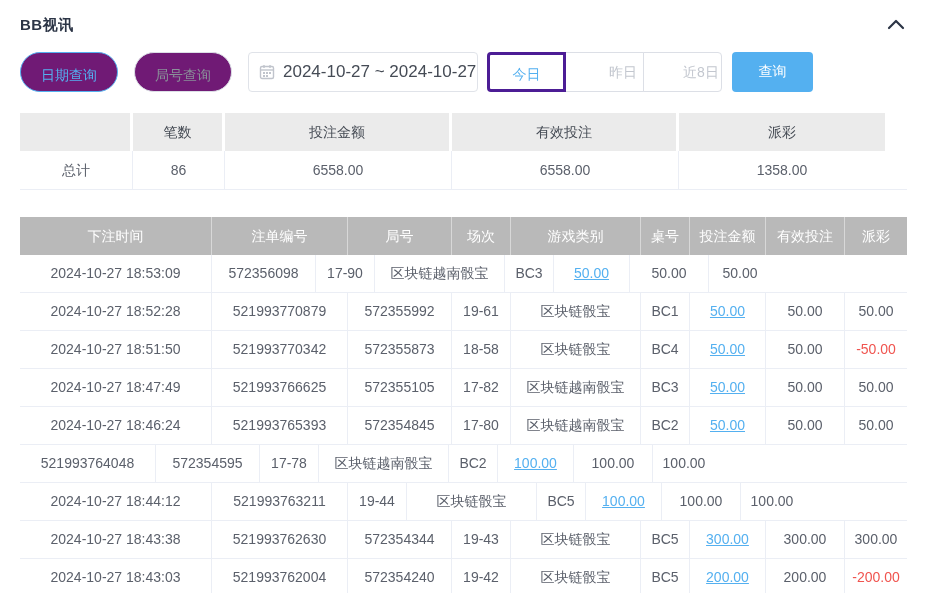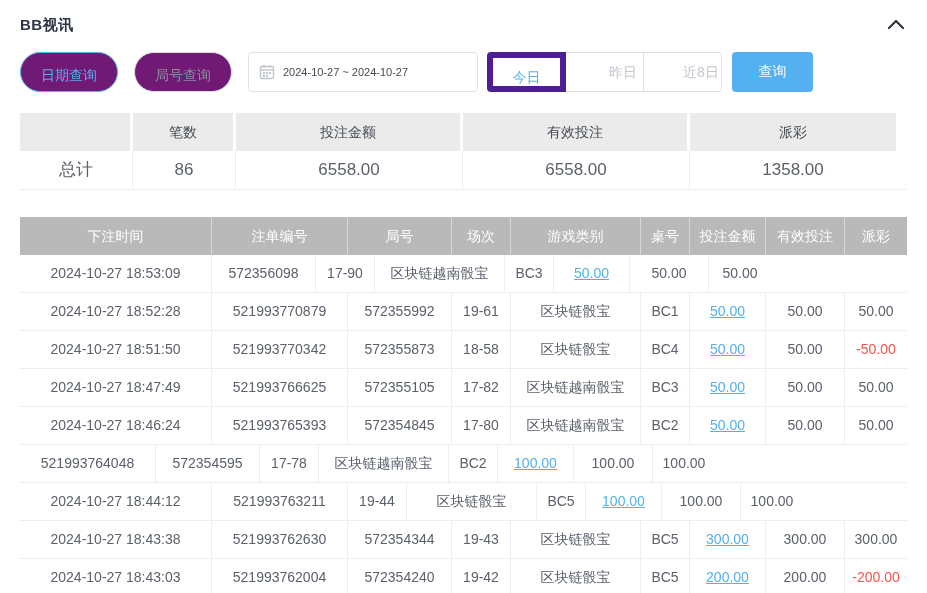--- a/index.html
+++ b/index.html
@@ -26,52 +26,52 @@
     font-size: 14px; line-height: 38px; text-align: center; cursor: pointer; white-space: nowrap;
   }
   .pill-btn.active { border: 1px solid #54b0f0; color: #54b0f0; }
   .pill-btn.inactive { border: 1px solid #dcdfe6; color: #8a9099; margin-left: 16px; }
 
   .date-input {
     margin-left: 16px; width: 230px; height: 40px; border: 1px solid #e0e3e9; border-radius: 4px;
     display: flex; align-items: center; padding: 0 10px; background: #fff; cursor: pointer;
   }
   .date-input .cal { flex: 0 0 auto; margin-right: 8px; display: flex; }
-  .date-input .val { font-size: 11px; color: #454b55; white-space: nowrap; }
+  .date-input .val { font-size: 17px; color: #454b55; white-space: nowrap; }
 
   .quick-group { margin-left: 9px; display: flex; }
   .quick-btn {
     width: 79px; height: 40px; line-height: 38px; text-align: center; font-size: 14px;
     background: #fff; border: 1px solid #dcdfe6; cursor: pointer;
   }
   .quick-btn + .quick-btn { margin-left: -1px; padding-left: 37px; }
-  .quick-btn.active { border: 6px solid #4c1d95; color: #54b0f0; border-radius: 4px 0 0 4px; position: relative; z-index: 2; }
+  .quick-btn.active { border: 3px solid #4c1d95; color: #54b0f0; border-radius: 4px 0 0 4px; position: relative; z-index: 2; }
   .quick-btn.inactive { color: #c3c7cf; }
   .quick-btn:last-child { border-radius: 0 4px 4px 0; }
 
   .search-btn {
     margin-left: 10px; width: 81px; height: 40px; border: none; border-radius: 4px;
     background: #54b0f0; color: #fff; font-size: 14px; cursor: pointer;
     font-family: "Liberation Sans", "DejaVu Sans", sans-serif;
   }
 
   
   .summary { margin-top: 21px; width: 887px; }
   .summary .s-head { display: flex; height: 38px; }
   .summary .s-head .s-th {
     background: #ebebeb; color: #454b54; font-size: 14px;
     line-height: 38px; text-align: center;
   }
   .summary .s-head .s-th:not(:last-child) { border-right: 3px solid #fff; }
   .summary .s-body { display: flex; height: 39px; border-bottom: 1px solid #ebeef5; }
   .summary .s-td {
-    font-size: 17px; color: #5b606b; line-height: 38px; text-align: center; background: #fff;
+    font-size: 14px; color: #5b606b; line-height: 38px; text-align: center; background: #fff;
   }
   .summary .s-td:not(:last-child) { border-right: 1px solid #ebeef5; }
-  .sc0 { width: 113px; } .sc1 { width: 103px; } .sc2 { width: 227px; } .sc3 { width: 227px; } .sc4 { width: 206px; }
+  .sc0 { width: 113px; } .sc1 { width: 92px; } .sc2 { width: 227px; } .sc3 { width: 227px; } .sc4 { width: 206px; }
 
   
   .records { margin-top: 27px; width: 887px; }
   .r-head { display: flex; height: 38px; background: #b9b9b9; }
   .r-head .th {
     color: #fff; font-size: 14px; line-height: 38px; text-align: center; white-space: nowrap; overflow: hidden;
   }
   .r-head .th:not(:last-child) { border-right: 1px solid rgba(255,255,255,.45); }
   .tr { display: flex; height: 38px; border-bottom: 1px solid #ebeef5; background: #fff; }
   .tr .td {

